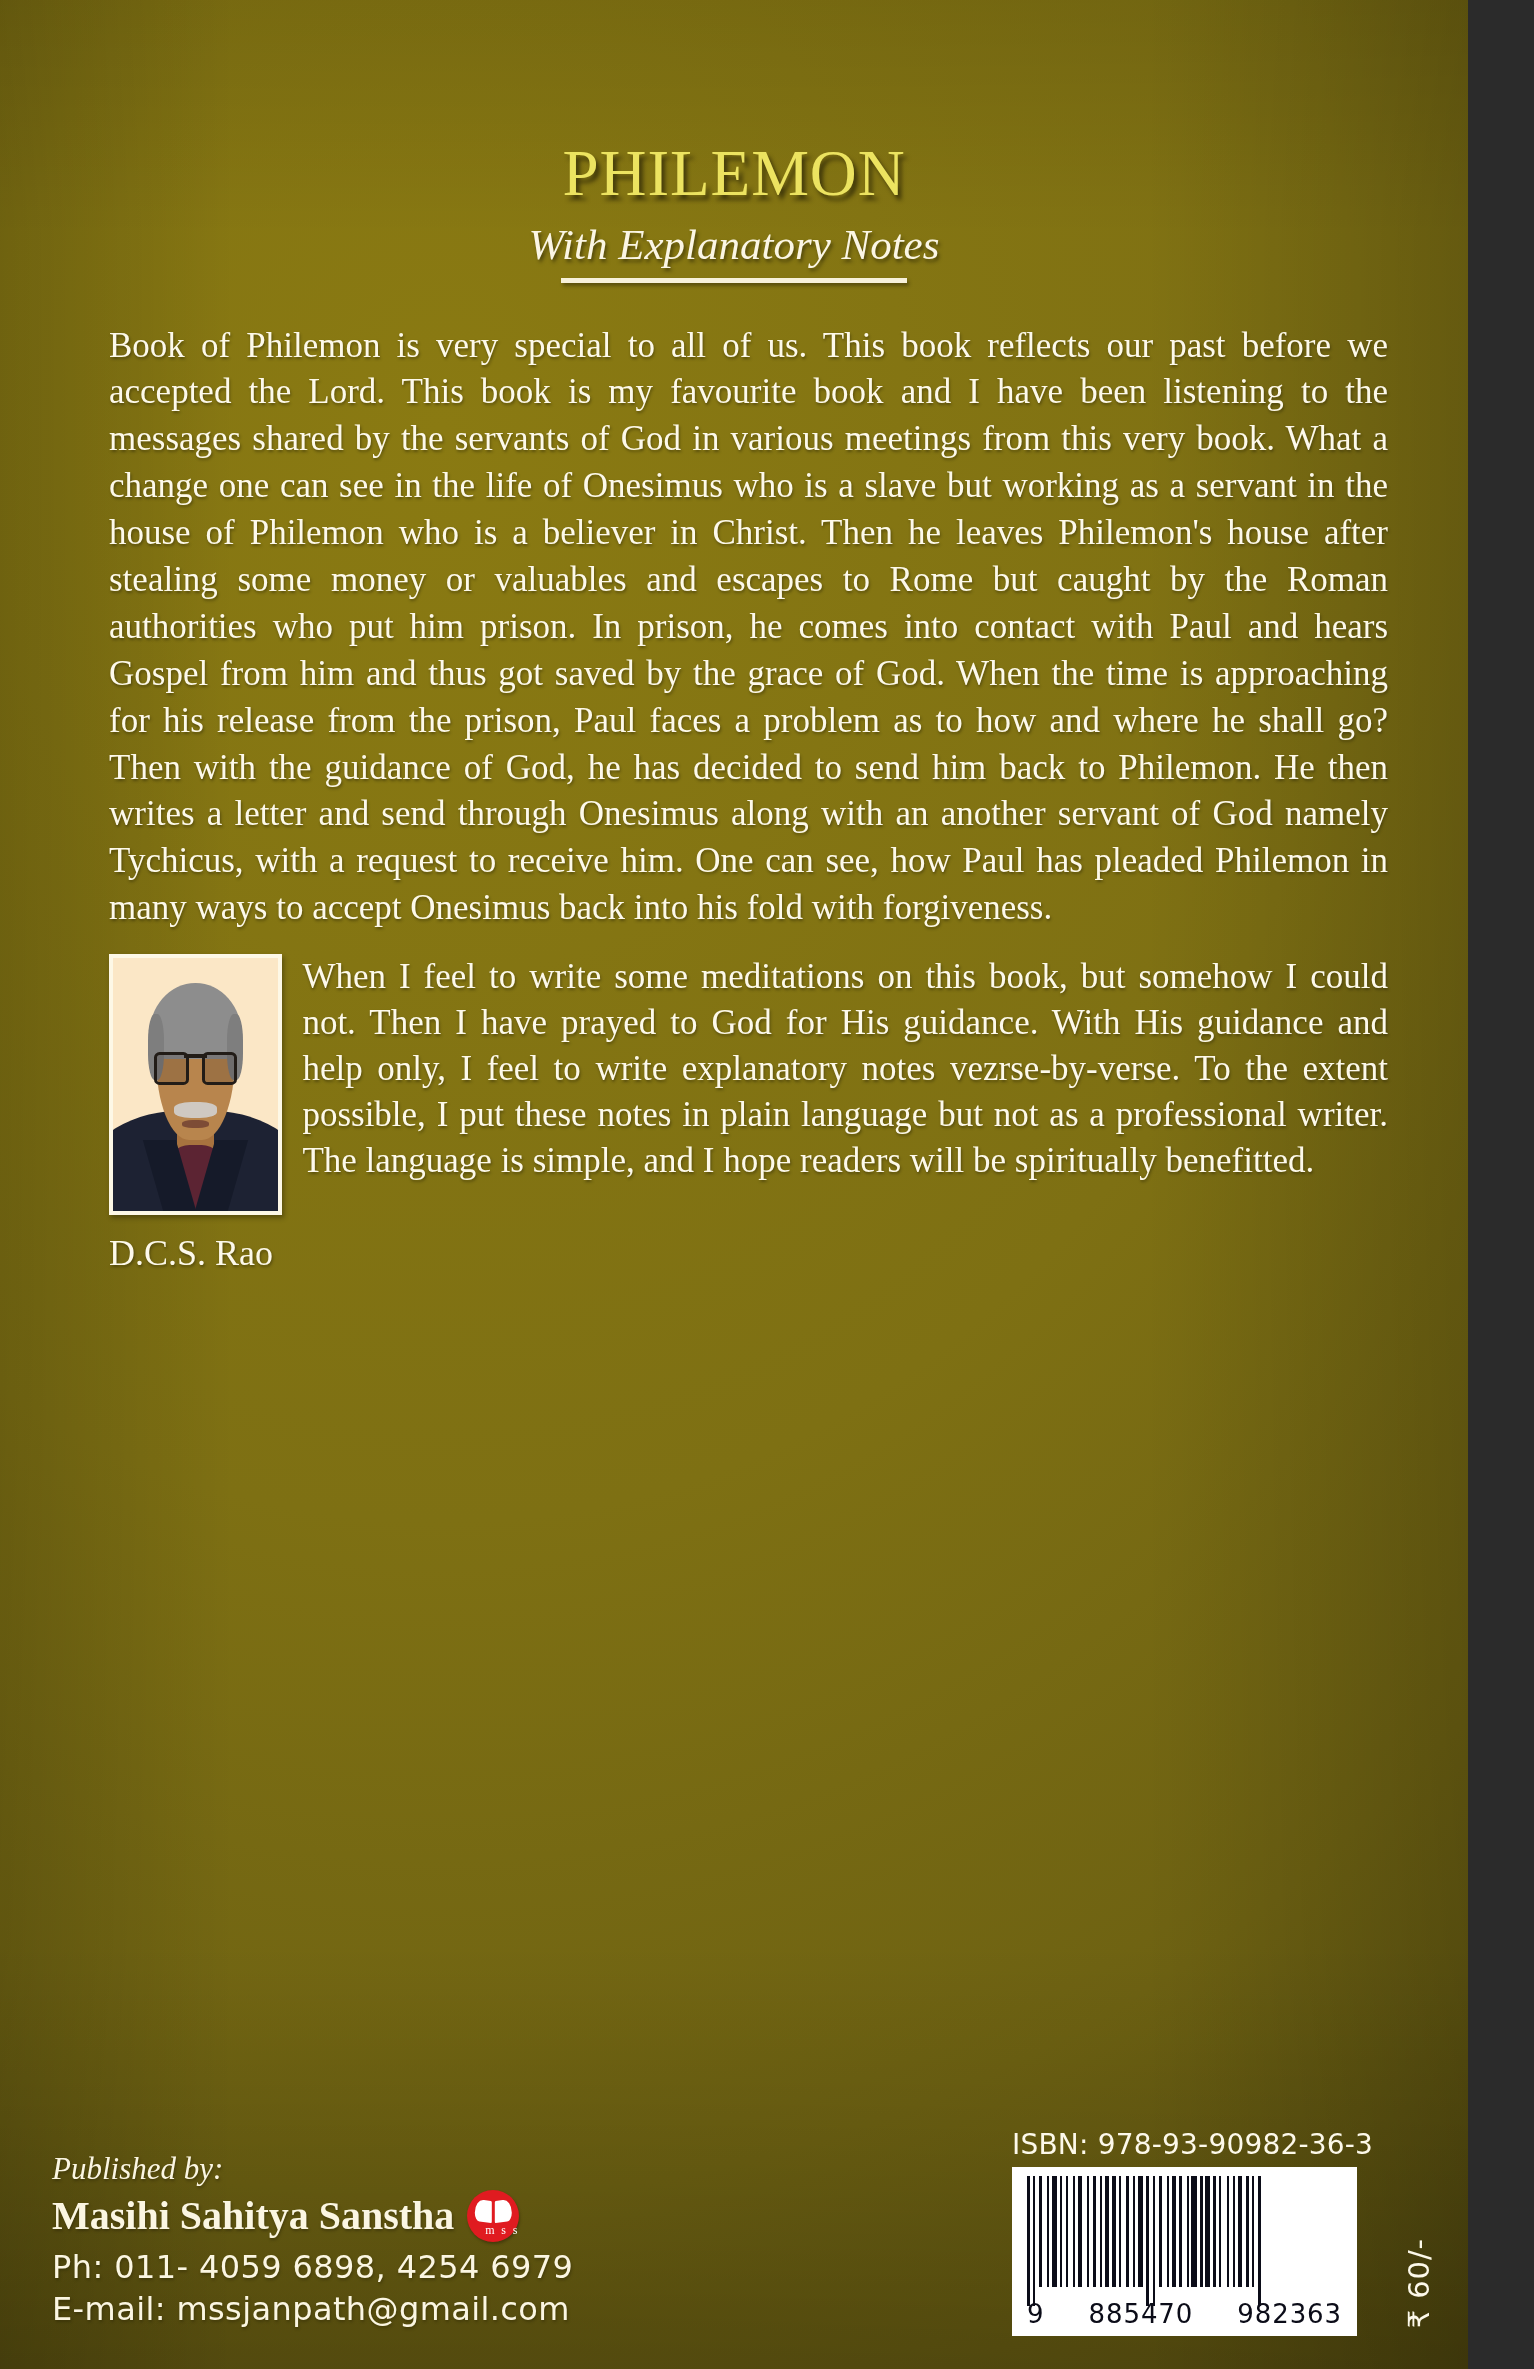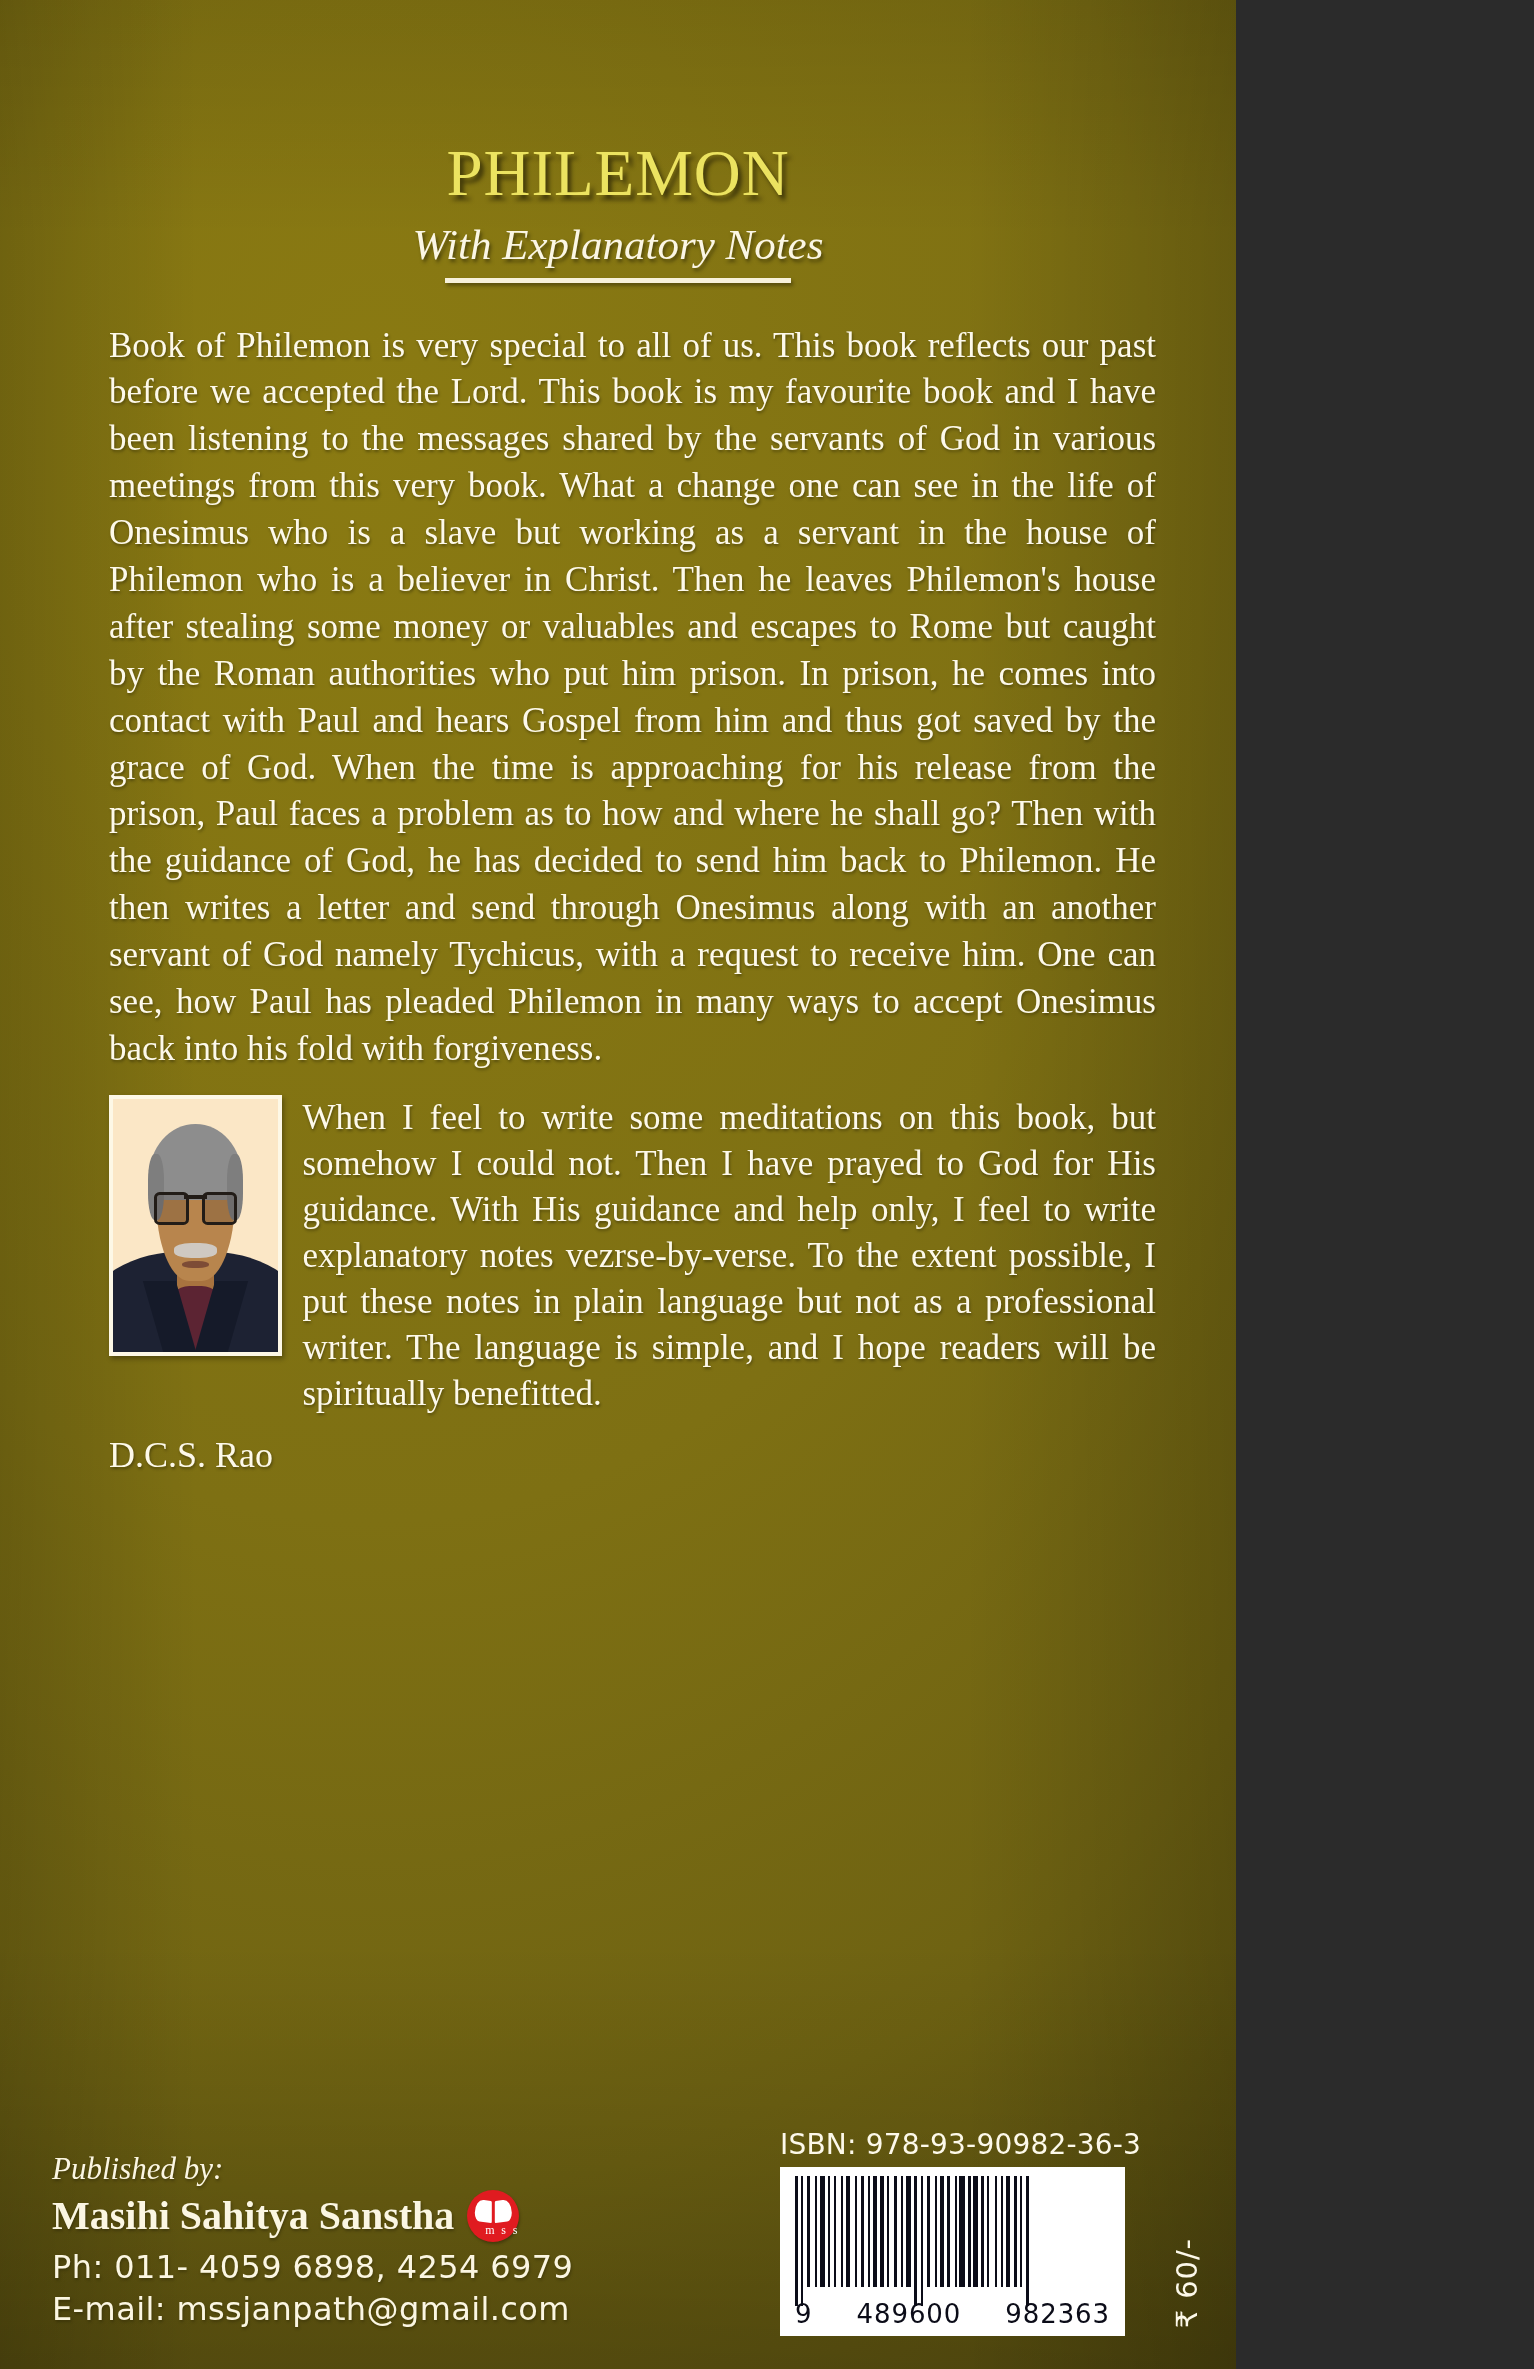--- a/index.html
+++ b/index.html
@@ -3,21 +3,21 @@
 <meta charset="utf-8">
 <style>
   html, body {
     margin: 0;
     padding: 0;
     background: #2b2b2b;
   }
 
   #cover {
     position: relative;
-    width: 1236px;
+    width: 1468px;
     height: 2369px;
     overflow: hidden;
     background:
       radial-gradient(ellipse 150% 110% at 30% 18%, #8a7a12 0%, #7e7013 42%, #6e6212 68%, #5c5210 88%, #4a4310 100%);
     font-family: "Liberation Serif", "DejaVu Serif", serif;
     color: #fdf8e6;
   }
 
   
   #cover::after {
@@ -487,21 +487,21 @@
             <i class="sp" style="width:3.7px"></i>
             <i class="" style="width:2.8px"></i>
             <i class="sp" style="width:2.8px"></i>
             <i class="" style="width:1.9px"></i>
             <i class="sp" style="width:4.6px"></i>
             <i class="tall" style="width:2.8px"></i>
             <i class="sp" style="width:3.7px"></i>
           </div>
         <div class="barcode-digits">
           <span>9</span>
-          <span>489600</span>
+          <span>885470</span>
           <span>982363</span>
         </div>
       </div>
     </div>
 
     <div class="price-tag">₹ 60/-</div>
   </div>
 
 </div>
 

